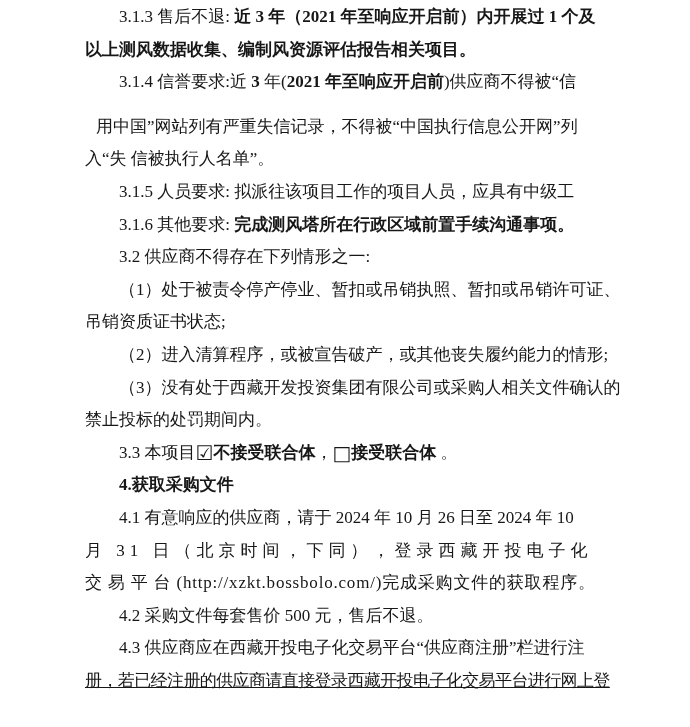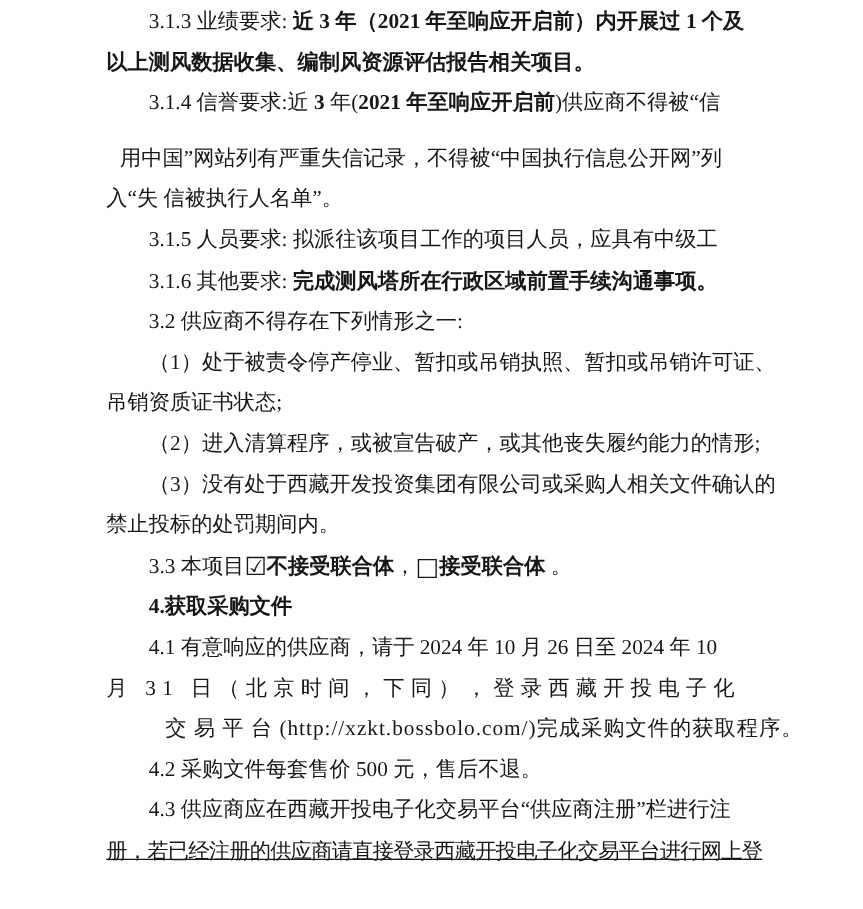--- a/index.html
+++ b/index.html
@@ -22,35 +22,35 @@
   }
   .indent { padding-left: 34px; }
   .seg { }
   .bold { font-weight: bold; }
   .underline {
     text-underline-offset: 4px;
     text-decoration-thickness: 1.6px;
     text-decoration-color: #171717;
   }
   .spread { letter-spacing: 5px; }
-  .sp1 { letter-spacing: 0.8px; text-align: center; }
+  .sp1 { letter-spacing: 0.8px; }
   .tight { letter-spacing: -0.6px; text-decoration: underline; }
   .checkbox {
     font-size: 20px;
     font-family: "DejaVu Sans", sans-serif;
     line-height: 1;
     vertical-align: -2px;
   }
 </style>
 </head>
 <body>
 
 <div class="page">
   <div id="doc-lines">
-      <div class="line indent"><span class="seg">3.1.3 业绩要求: </span><span class="seg bold underline">近 3 年（2021 年至响应开启前）内开展过 1 个及</span></div>
+      <div class="line indent"><span class="seg">3.1.3 售后不退: </span><span class="seg bold underline">近 3 年（2021 年至响应开启前）内开展过 1 个及</span></div>
       <div class="line"><span class="seg bold underline">以上测风数据收集、编制风资源评估报告相关项目。&nbsp;&nbsp;&nbsp;</span></div>
       <div class="line indent"><span class="seg">3.1.4 信誉要求:近</span><span class="seg bold underline"> 3 </span><span class="seg">年(</span><span class="seg bold underline">2021 年至响应开启前</span><span class="seg">)供应商不得被“信</span></div>
       <div class="line" style="padding-left: 11px; margin-top: 12px;"><span class="seg">用中国”网站列有严重失信记录，不得被“中国执行信息公开网”列</span></div>
       <div class="line"><span class="seg">入“失 信被执行人名单”。</span></div>
       <div class="line indent"><span class="seg">3.1.5 人员要求: 拟派往该项目工作的项目人员，应具有中级工</span></div>
       <div class="line indent"><span class="seg">3.1.6 其他要求: </span><span class="seg bold underline">完成测风塔所在行政区域前置手续沟通事项。&nbsp;&nbsp;</span></div>
       <div class="line indent"><span class="seg">3.2 供应商不得存在下列情形之一:</span></div>
       <div class="line indent"><span class="seg">（1）处于被责令停产停业、暂扣或吊销执照、暂扣或吊销许可证、</span></div>
       <div class="line"><span class="seg">吊销资质证书状态;</span></div>
       <div class="line indent"><span class="seg">（2）进入清算程序，或被宣告破产，或其他丧失履约能力的情形;</span></div>

